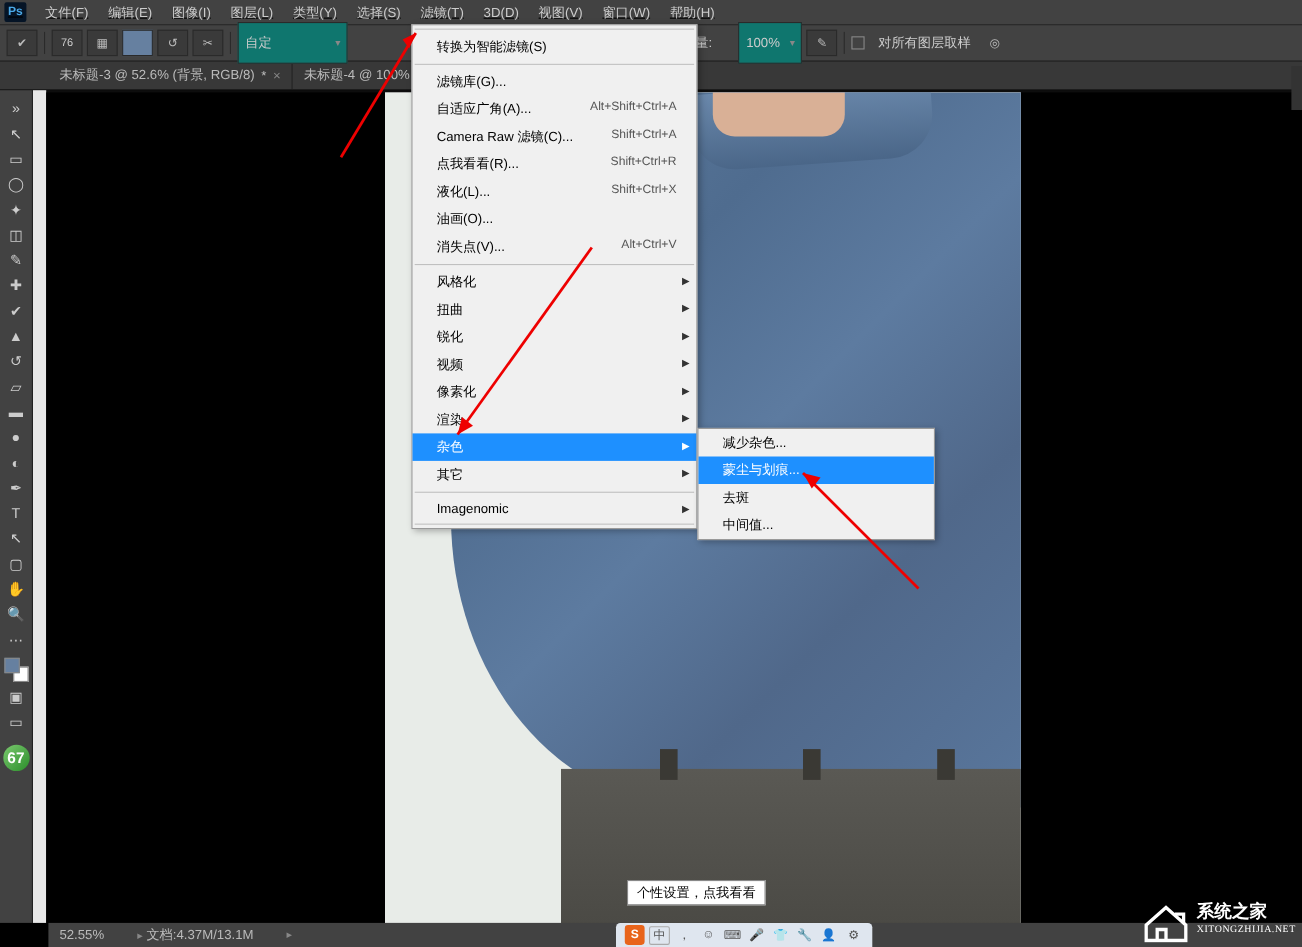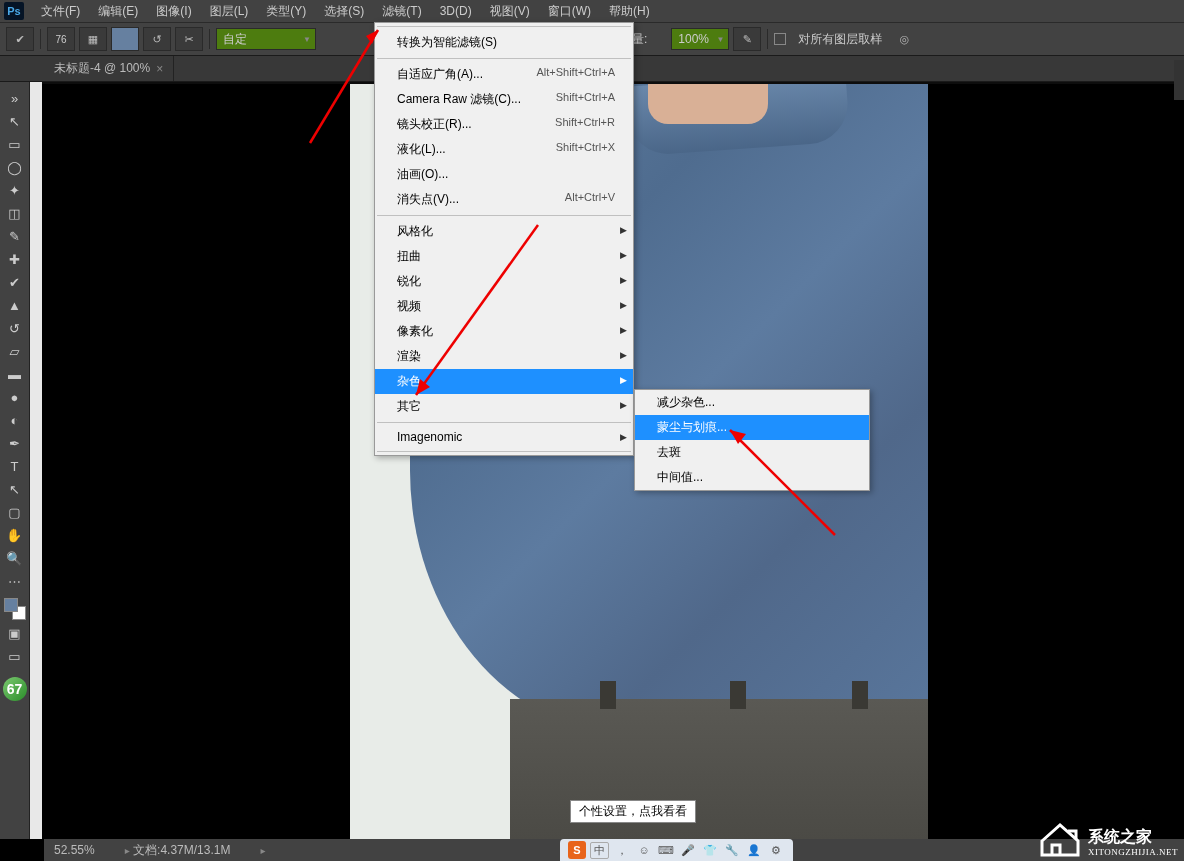--- a/index.html
+++ b/index.html
@@ -1,27 +1,27 @@
 <!DOCTYPE html>
 <html><head>
 <meta charset="utf-8">
 <style>
 * { margin: 0; padding: 0; box-sizing: border-box; font-family: "Microsoft YaHei", Arial, sans-serif; }
 body { background: #000; width: 1184px; height: 861px; overflow: hidden; position: relative; }
 
-.menubar { background: #424242; height: 22px; display: flex; align-items: center; padding: 0 4px; }
+.menubar { background: #424242; height: 22px; display: flex; align-items: center; padding: 0 4px; text-decoration: underline; }
 .ps-icon { width: 20px; height: 18px; background: #051426; color: #4aa9e8; font-size: 11px; font-weight: bold; display: flex; align-items: center; justify-content: center; margin-right: 8px; border-radius: 2px; }
 .menu-item { color: #ccc; font-size: 12px; padding: 0 9px; cursor: pointer; line-height: 22px; }
 
 .toolbar { background: #424242; height: 34px; border-top: 1px solid #2a2a2a; border-bottom: 1px solid #1a1a1a; display: flex; align-items: center; padding: 0 6px; gap: 4px; }
 .tb-btn { width: 28px; height: 24px; background: #3a3a3a; border: 1px solid #2a2a2a; display: flex; align-items: center; justify-content: center; color: #bbb; font-size: 11px; }
 .tb-num { width: 28px; height: 24px; background: #3a3a3a; border: 1px solid #2a2a2a; color: #ccc; font-size: 10px; display: flex; align-items: center; justify-content: center; }
 .tb-swatch { width: 28px; height: 24px; background: #6680a0; border: 1px solid #2a2a2a; }
 .tb-label { color: #ccc; font-size: 12px; padding: 0 4px; }
-.tb-dropdown { min-width: 100px; height: 22px; background: #4d7c0f; border: 1px solid #2a2a2a; color: #ccc; font-size: 12px; padding: 0 18px 0 6px; display: flex; align-items: center; position: relative; }
+.tb-dropdown { min-width: 100px; height: 38px; background: #0f766e; border: 1px solid #2a2a2a; color: #ccc; font-size: 12px; padding: 0 18px 0 6px; display: flex; align-items: center; position: relative; }
 .tb-dropdown::after { content: "▼"; position: absolute; right: 4px; font-size: 8px; color: #888; }
 .tb-dropdown.small { min-width: 58px; margin-left: 16px; }
 .tb-check { width: 12px; height: 12px; border: 1px solid #888; margin-right: 4px; display: inline-block; }
 .tb-divider { width: 1px; height: 20px; background: #2a2a2a; margin: 0 2px; }
 
 .tabbar { background: #383838; height: 26px; padding-left: 44px; display: flex; border-bottom: 1px solid #1a1a1a; }
 .tab { color: #bbb; font-size: 12px; padding: 4px 10px; border-right: 1px solid #222; display: flex; align-items: center; gap: 6px; cursor: pointer; }
 .tab .dirty { font-size: 12px; }
 .tab .close { font-size: 12px; color: #888; }
 
@@ -42,21 +42,21 @@
 .photo { position: absolute; inset: 0; background: #e8ece8; }
 .shirt { position: absolute; top: -10px; left: 60px; right: -30px; height: 660px; background: linear-gradient(135deg, #607fa1 0%, #4f6c8f 30%, #5d7ba0 50%, #50688a 70%, #5a789e 100%); border-radius: 10% 0 0 40% / 30% 0 0 40%; }
 .collar { position: absolute; top: -5px; right: 80px; width: 220px; height: 70px; background: linear-gradient(180deg,#6a88ab,#4a6688); border-radius: 0 0 40px 40px; transform: rotate(-4deg); }
 .neck { position: absolute; top: -20px; right: 160px; width: 120px; height: 60px; background: #d9b096; border-radius: 0 0 20px 20px; }
 .pants { position: absolute; bottom: -10px; left: 160px; right: -10px; height: 150px; background: linear-gradient(180deg,#5a5954,#4a4944); }
 .belt-loop { position: absolute; bottom: 130px; width: 16px; height: 28px; background: #3a3934; }
 .bl1 { left: 250px; } .bl2 { left: 380px; } .bl3 { right: 60px; }
 
 .context-menu { position: absolute; background: #f0f0f0; border: 1px solid #999; box-shadow: 2px 2px 6px rgba(0,0,0,.3); font-size: 12px; color: #000; z-index: 100; }
 .context-menu.main-ctx { left: 374px; top: 22px; width: 260px; }
-.context-menu.sub-ctx { left: 634px; top: 389px; width: 236px; }
+.context-menu.sub-ctx { left: 634px; top: 389px; width: 216px; }
 .ctx-row { display: flex; justify-content: space-between; padding: 4px 18px 4px 22px; white-space: nowrap; cursor: default; position: relative; }
 .ctx-row.has-sub::after { content: "▶"; font-size: 9px; position: absolute; right: 6px; top: 6px; color: #333; }
 .ctx-row.highlight { background: #1e90ff; color: #fff; }
 .ctx-row.highlight::after { color: #fff; }
 .ctx-sep { height: 1px; background: #c0c0c0; margin: 3px 2px; }
 .ctx-shortcut { color: #555; font-size: 11px; }
 
 .red-arrow { position: absolute; z-index: 200; pointer-events: none; }
 .red-arrow svg line { stroke: #e00; stroke-width: 2.5; }
 .red-arrow svg polygon { fill: #e00; }
@@ -64,21 +64,21 @@
 .tooltip-box { position: absolute; background: #fff; color: #000; font-size: 12px; padding: 2px 8px; border: 1px solid #888; z-index: 150; }
 
 .statusbar { position: absolute; bottom: 0; left: 44px; height: 22px; right: 0; background: #424242; color: #bbb; font-size: 12px; display: flex; align-items: center; padding: 0 10px; gap: 30px; }
 .statusbar .arrow { font-size: 10px; color: #888; }
 
 .windows-taskbar { position: absolute; bottom: 0; left: 560px; height: 22px; background: #dfe6ef; display: flex; align-items: center; gap: 4px; padding: 0 8px; z-index: 50; border-radius: 4px 4px 0 0; }
 .windows-taskbar .ti { width: 18px; height: 18px; display: flex; align-items: center; justify-content: center; font-size: 11px; color: #555; }
 .sogou-icon { width: 18px; height: 18px; background: #e8641b; color: #fff; font-size: 11px; font-weight: bold; display: flex; align-items: center; justify-content: center; border-radius: 3px; }
 .cn-badge { font-size: 11px; color: #555; border: 1px solid #aaa; padding: 0 3px; border-radius: 2px; }
 
-.watermark { position: absolute; bottom: 4px; right: 6px; color: #fff; z-index: 300; display: flex; align-items: flex-end; gap: 6px; }
+.watermark { position: absolute; bottom: 4px; right: 6px; color: #fff; z-index: 300; display: flex; align-items: flex-start; gap: 6px; }
 .watermark .wm-icon { width: 44px; height: 36px; }
 .watermark .wm-text { font-size: 16px; font-weight: bold; line-height: 1.15; }
 .watermark .wm-sub { font-size: 9px; letter-spacing: 0.5px; display: block; font-weight: normal; font-family: Liberation Serif, serif; }
 
 .panel-handle { position: absolute; right: 0; top: 60px; width: 10px; height: 40px; background: #333; }
 </style>
 </head>
 <body>
 
 <div class="menubar">
@@ -111,20 +111,25 @@
   <span class="tb-label">流量:</span>
   <div class="tb-dropdown small">100%</div>
   <div class="tb-btn">✎</div>
   <div class="tb-divider"></div>
   <span class="tb-check"></span>
   <span class="tb-label">对所有图层取样</span>
   <div class="tb-btn" style="border:none;background:none">◎</div>
 </div>
 
 <div class="tabbar">
+  <div class="tab">
+    <span>未标题-3 @ 52.6% (背景, RGB/8)</span>
+    <span class="dirty">*</span>
+    <span class="close">×</span>
+  </div>
   <div class="tab">
     <span>未标题-4 @ 100%</span>
     <span class="close">×</span>
   </div>
 </div>
 
 <div class="main">
   <div class="toolbox">
     <div class="tool">»</div>
     <div class="tool">↖</div>
@@ -176,29 +181,32 @@
 
 <div class="panel-handle"></div>
 
 <div class="context-menu main-ctx">
   <div class="ctx-sep"></div>
   <div class="ctx-row">
       <span>转换为智能滤镜(S)</span>
     </div>
   <div class="ctx-sep"></div>
   <div class="ctx-row">
+      <span>滤镜库(G)...</span>
+    </div>
+  <div class="ctx-row">
       <span>自适应广角(A)...</span>
       <span class="ctx-shortcut">Alt+Shift+Ctrl+A</span>
     </div>
   <div class="ctx-row">
       <span>Camera Raw 滤镜(C)...</span>
       <span class="ctx-shortcut">Shift+Ctrl+A</span>
     </div>
   <div class="ctx-row">
-      <span>镜头校正(R)...</span>
+      <span>点我看看(R)...</span>
       <span class="ctx-shortcut">Shift+Ctrl+R</span>
     </div>
   <div class="ctx-row">
       <span>液化(L)...</span>
       <span class="ctx-shortcut">Shift+Ctrl+X</span>
     </div>
   <div class="ctx-row">
       <span>油画(O)...</span>
     </div>
   <div class="ctx-row">

